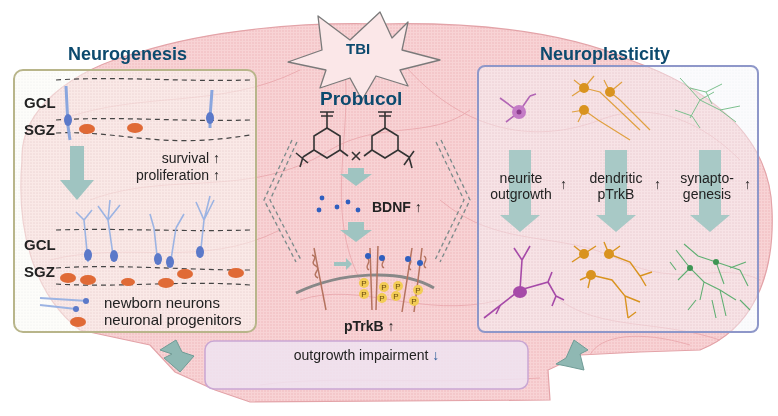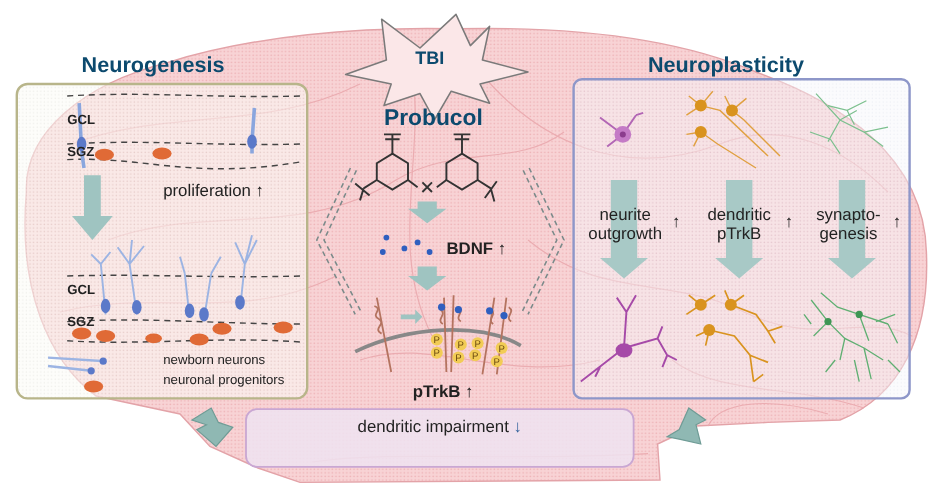--- a/index.html
+++ b/index.html
@@ -2,21 +2,21 @@
 <html><head>
 <meta charset="utf-8">
 <style>
   html, body { margin: 0; padding: 0; background: #ffffff; }
   body { width: 778px; height: 416px; position: relative; overflow: hidden;
          font-family: "Liberation Sans", sans-serif; color: #222; }
   .abs { position: absolute; }
   svg.layer { position: absolute; left: 0; top: 0; }
   .title { font-weight: bold; font-size: 18px; color: #0c4a6e; }
   .panel-text { font-size: 14px; color: #222; line-height: 17px; }
-  .small { font-size: 11px; color: #222; margin-left: 32px; }
+  .small { font-size: 15px; color: #222; }
   .bold { font-weight: bold; }
   .up { font-weight: bold; color: #1a1a1a; }
   .down { font-weight: bold; color: #2f5f9a; }
   .centered { text-align: center; }
 </style>
 </head>
 <body>
 
 <svg class="layer" width="778" height="416" viewBox="0 0 778 416">
   <defs>
@@ -119,20 +119,21 @@
     <circle cx="76" cy="309" r="3" fill="#5b79c9"></circle>
   </g>
   <ellipse cx="78" cy="322" rx="8" ry="5" fill="#e06a36"></ellipse>
 </svg>
 <div class="abs small bold" style="left:24px; top:94px;">GCL</div>
 <div class="abs small bold" style="left:24px; top:121px;">SGZ</div>
 <div class="abs small bold" style="left:24px; top:236px;">GCL</div>
 <div class="abs small bold" style="left:24px; top:263px;">SGZ</div>
 
 <div class="abs panel-text" style="left:100px; top:150px; width:120px; text-align:right;">
+  <div><span>survival</span> <span class="up">↑</span></div>
   <div><span>proliferation</span> <span class="up">↑</span></div>
 </div>
 
 <div class="abs small" style="left:104px; top:294px;">newborn neurons</div>
 <div class="abs small" style="left:104px; top:311px;">neuronal progenitors</div>
 
 <div class="abs title" style="left:320px; top:88px; font-size:19px;">Probucol</div>
 <svg class="layer" width="778" height="416" viewBox="0 0 778 416">
 
   <g stroke="#333" stroke-width="1.6" fill="none">
@@ -295,14 +296,14 @@
 </div>
 <div class="abs up" style="left:744px; top:176px; font-size:14px;">↑</div>
 
 <svg class="layer" width="778" height="416" viewBox="0 0 778 416">
   <rect x="205" y="341" width="323" height="48" rx="9" fill="#efe3f1" fill-opacity="0.85" stroke="#c9a7d3" stroke-width="1.5"></rect>
 
   <polygon points="160,350 176,340 182,352 194,356 180,372 164,358 172,354" fill="#8fb8b3" stroke="#6f9c96" stroke-width="1"></polygon>
   <polygon points="574,340 588,350 580,354 584,370 566,366 556,364 566,358" fill="#8fb8b3" stroke="#6f9c96" stroke-width="1"></polygon>
 </svg>
 <div class="abs panel-text centered" style="left:205px; top:347px; width:323px;">
-  <div><span>dendritic impairment</span> <span class="down">↓</span></div>
+  <div><span>outgrowth impairment</span> <span class="down">↓</span></div>
 </div>
 
 </body></html>

